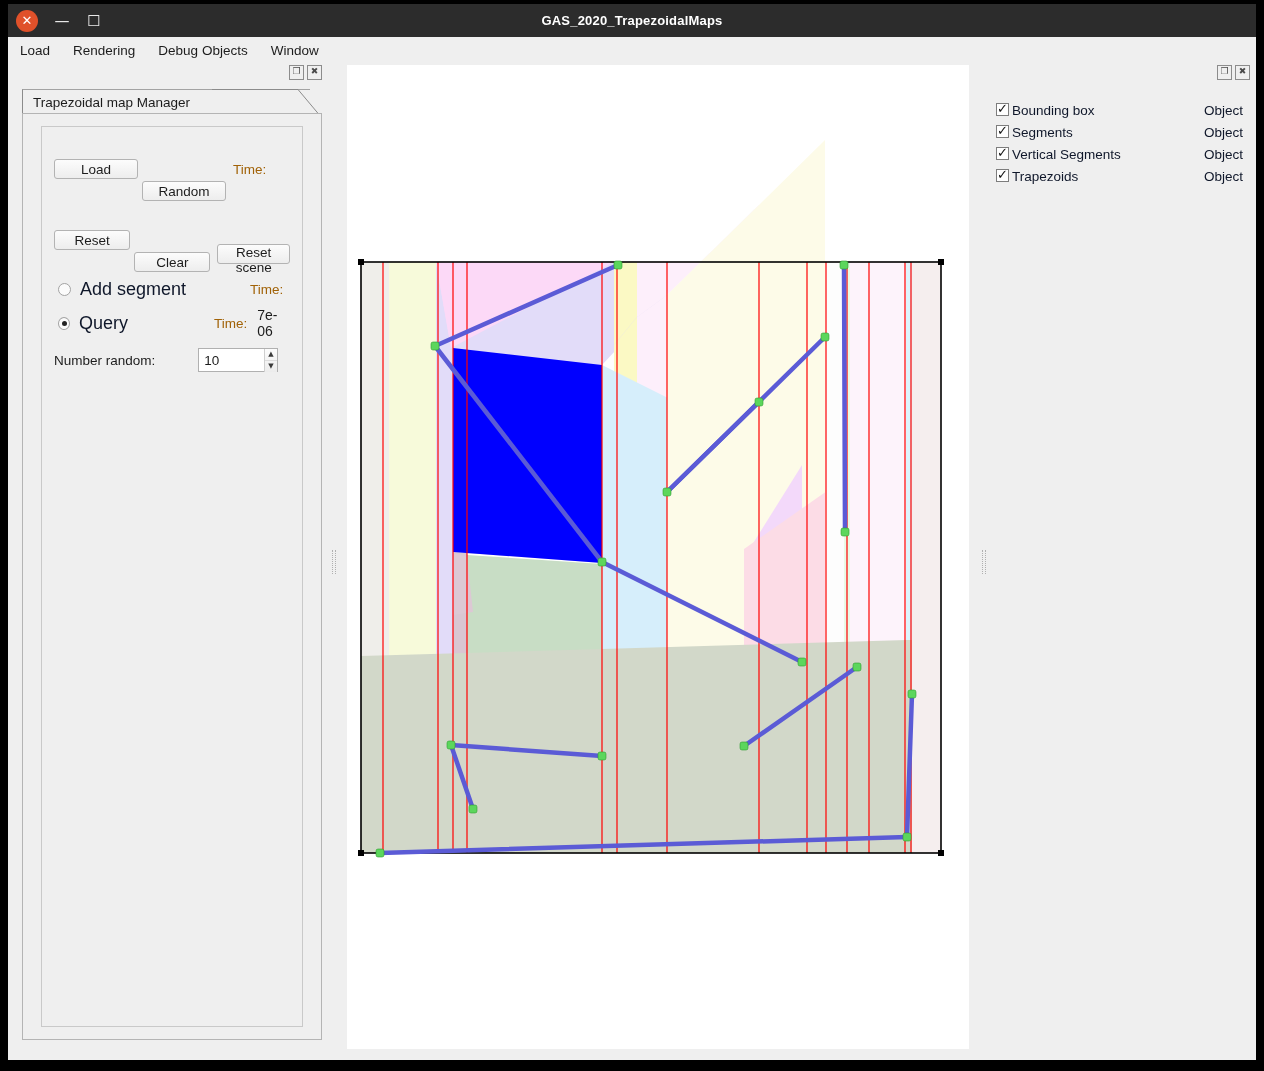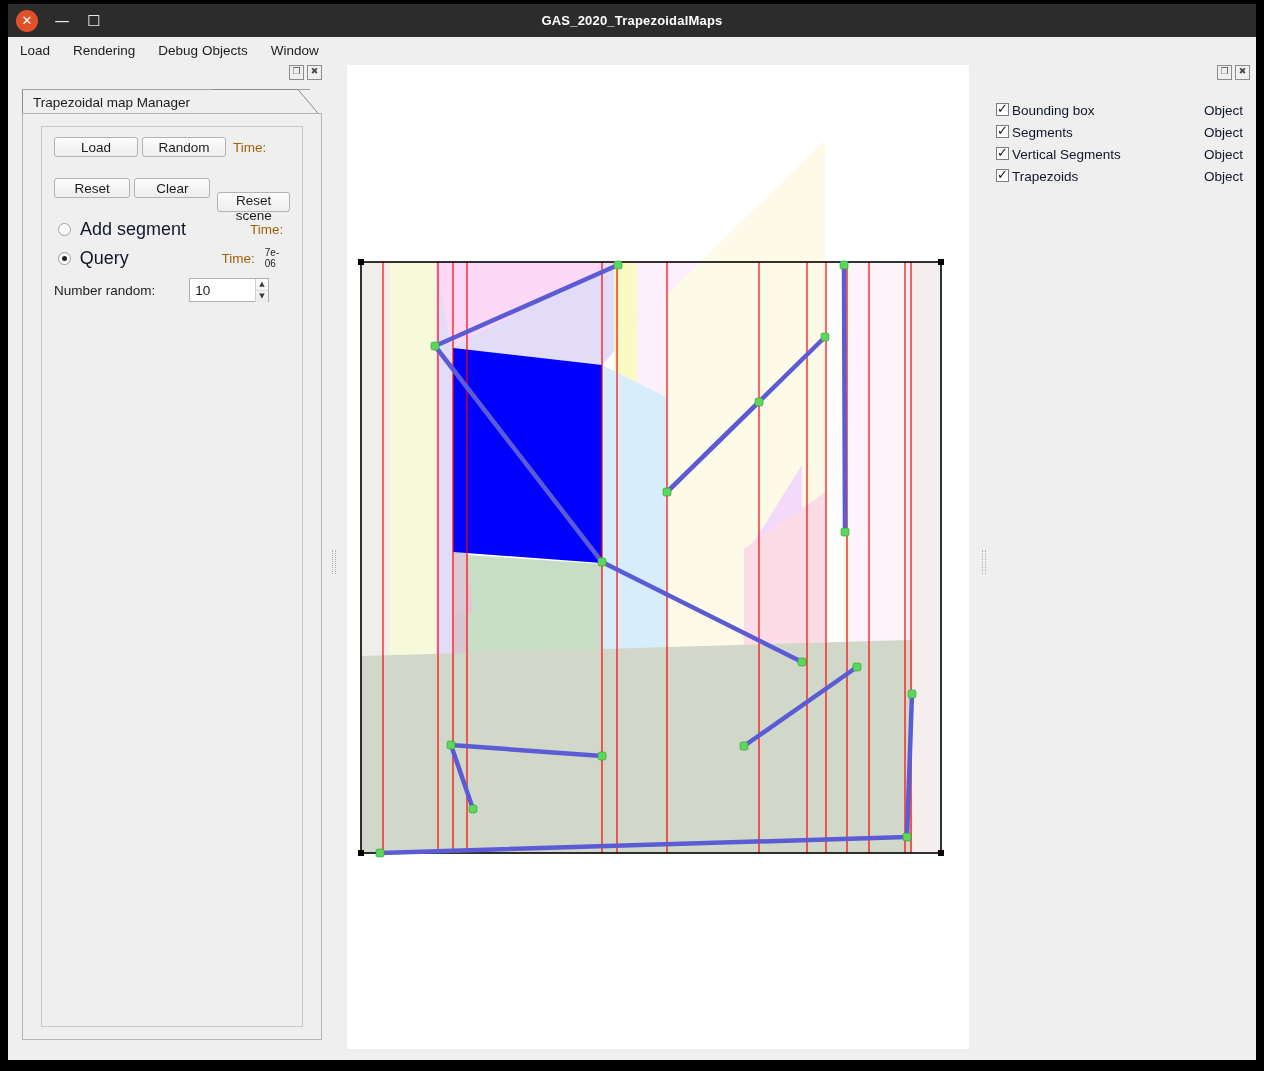--- a/index.html
+++ b/index.html
@@ -170,21 +170,21 @@
     border: 1px solid #b3b3b3;
     border-radius: 3px;
     font-family: Liberation Sans, sans-serif;
     font-size: 13.5px;
     color: #1c1c1c;
     cursor: pointer;
     padding: 0 6px;
     box-sizing: border-box;
   }
   .qbtn.w1 { width: 84px; margin-right: 4px; }
-  .qbtn.w2 { width: 84px; margin-right: 7px; }
+  .qbtn.w2 { width: 84px; margin-right: 7px; margin-top: 44px; }
   .qbtn.w3 { width: 80px; margin-top: 28px; }
   .time-lbl { font-size: 13.5px; color: #a16207; }
   .radio-row { display: flex; align-items: center; margin-bottom: 7px; }
   .radio {
     width: 13px; height: 13px;
     border-radius: 50%;
     border: 1px solid #a3a3a3;
     background: #fbfbfb;
     margin-left: 4px;
     margin-right: 9px;
@@ -196,25 +196,25 @@
     content: "";
     position: absolute;
     left: 3px; top: 3px;
     width: 5px; height: 5px;
     border-radius: 50%;
     background: #242424;
   }
   .radio-label { font-size: 18px; color: #0f172a; }
   .spacer-s { width: 64px; }
   .spacer-q { width: 94px; }
-  .timeval { font-size: 10px; color: #1c1c1c; margin-left: 10px; }
+  .timeval { font-size: 14px; color: #1c1c1c; margin-left: 10px; }
   .numrow { display: flex; align-items: center; margin-top: 9px; }
   .numlabel { font-size: 13.5px; color: #1c1c1c; }
   .spin {
-    margin-left: 34px;
+    margin-left: 43px;
     display: flex;
     width: 80px;
     height: 24px;
     border: 1px solid #b0b0b0;
     background: #ffffff;
     box-sizing: border-box;
     align-items: center;
   }
   .spin input {
     flex: 1 1 auto;

